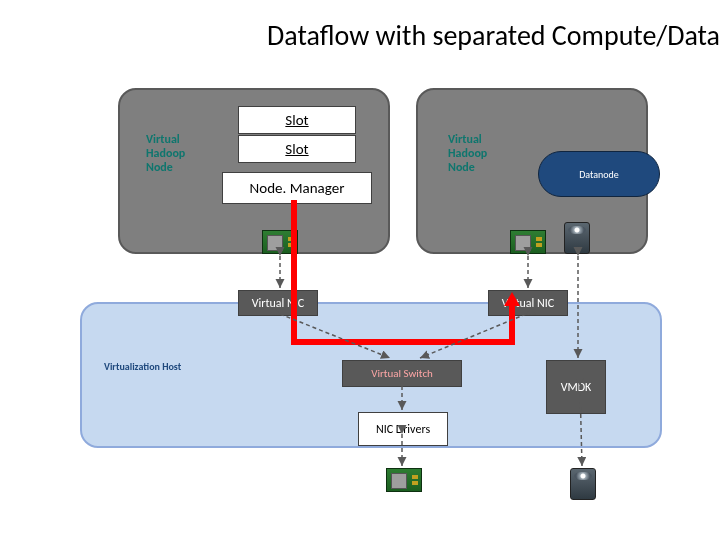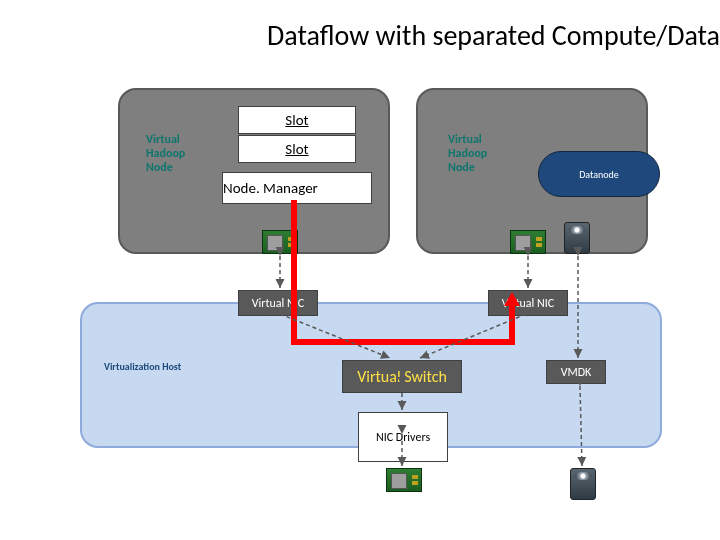--- a/index.html
+++ b/index.html
@@ -36,21 +36,21 @@
     font-size: 15px;
     padding: 4px 0;
     text-decoration: underline;
   }
   .slot1 { top: 106px; left: 238px; width: 118px; }
   .slot2 { top: 135px; left: 238px; width: 118px; }
   .nodemgr {
     position: absolute;
     top: 172px; left: 222px; width: 150px;
     background: #fff; border: 1px solid #404040;
-    font-size: 15px; padding: 6px 0;
+    text-align: center; font-size: 15px; padding: 6px 0;
   }
   .vm-label {
     position: absolute;
     color: #0f766e; font-size: 12px; line-height: 14px; font-weight: bold;
   }
   .vm-label.left  { top: 132px; left: 146px; }
   .vm-label.right { top: 132px; left: 448px; }
 
   .datanode {
     position: absolute;
@@ -80,35 +80,35 @@
     position: absolute;
     background: #595959; color: #fff;
     font-size: 12px; text-align: center; padding: 5px 0;
     border: 1px solid #404040;
   }
   .vnic.left  { top: 290px; left: 238px; width: 80px; }
   .vnic.right { top: 290px; left: 488px; width: 80px; }
   .vswitch {
     position: absolute;
     top: 360px; left: 342px; width: 120px;
-    background: #595959; color: #fde047; font-size: 16px;
+    background: #595959; color: #fca5a5; font-size: 11px;
     text-align: center; padding: 6px 0;
     border: 1px solid #404040;
   }
   .nicdrv {
     position: absolute;
     top: 412px; left: 358px; width: 90px;
     background: #fff; border: 1px solid #404040;
-    font-size: 12px; text-align: center; padding: 17px 0;
+    font-size: 12px; text-align: center; padding: 9px 0;
   }
   .vmdk {
     position: absolute;
     top: 360px; left: 546px; width: 60px;
     background: #595959; color: #fff; font-size: 12px;
-    text-align: center; padding: 4px 0;
+    text-align: center; padding: 19px 0;
     border: 1px solid #404040;
   }
 
   
   .nic-card {
     position: absolute; width: 36px; height: 24px;
     background: linear-gradient(#2e7d32,#1b5e20);
     border: 1px solid #0d3010;
   }
   .nic-card::before {

